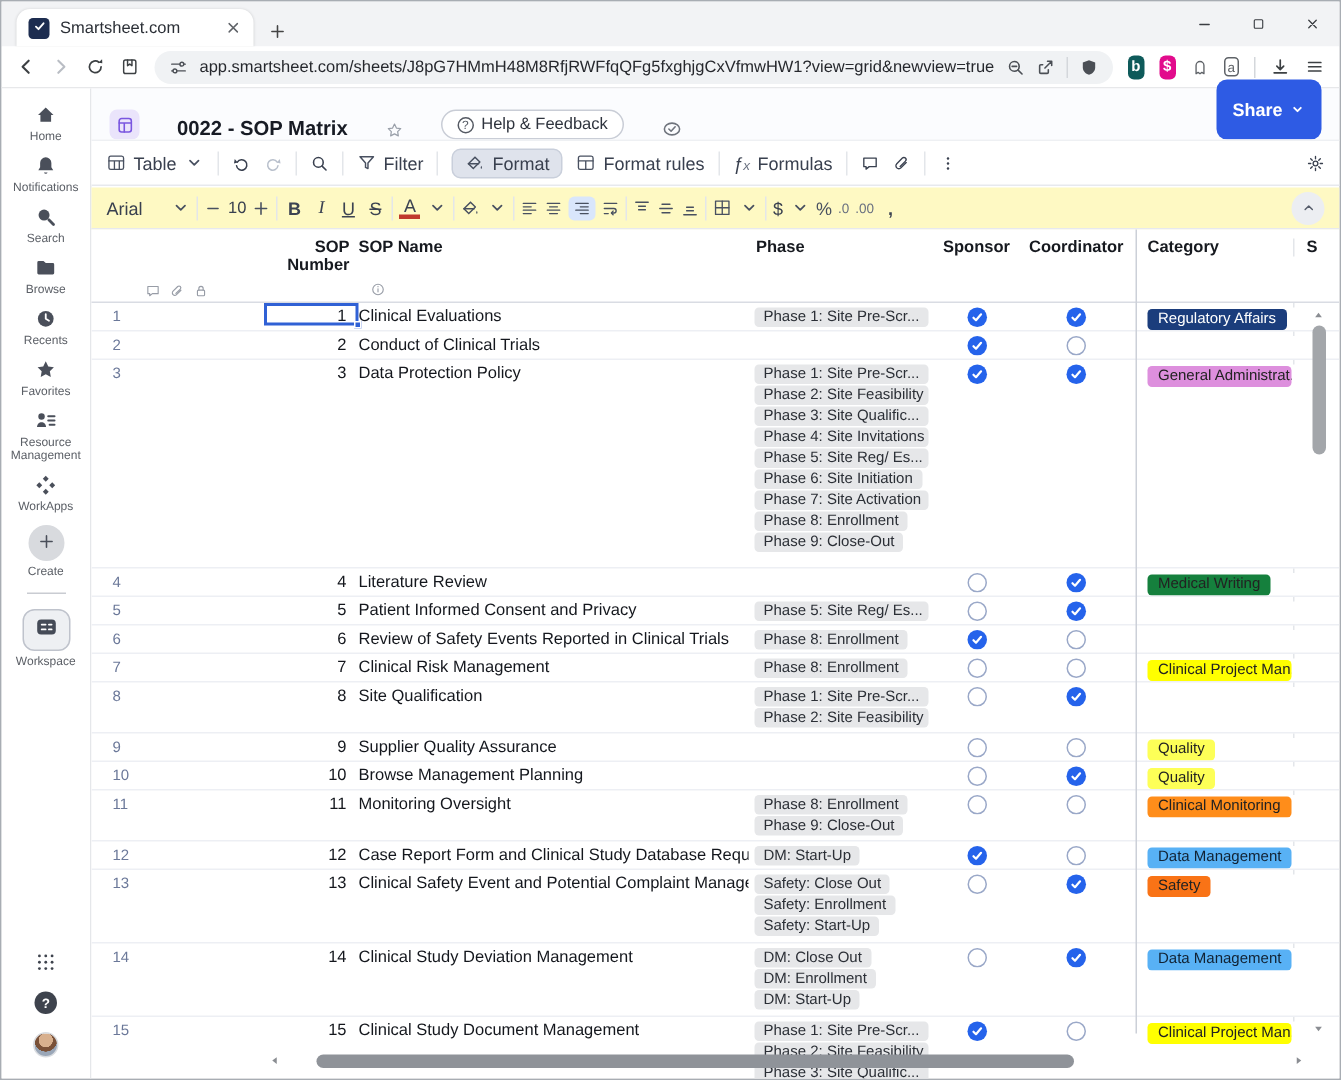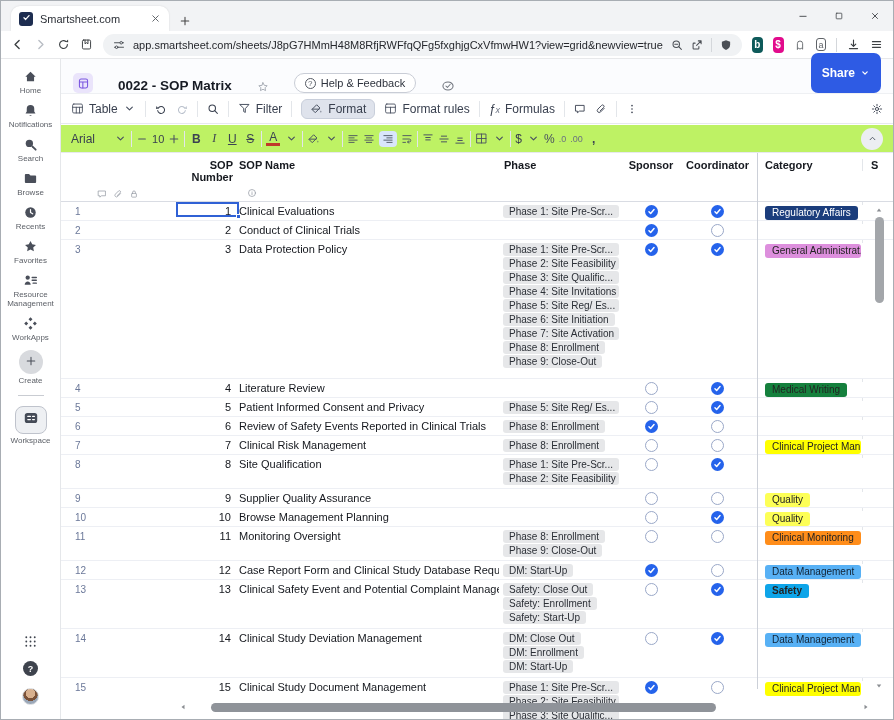--- a/index.html
+++ b/index.html
@@ -58,21 +58,21 @@
 
   
   .toolbar1 { position:absolute; top:34px; left:0; right:0; height:31px; background:#fff; border-top:1px solid #eef0f3; border-bottom:1px solid #e7e9ee; display:flex; align-items:center; padding:0 10px; gap:9px; font-size:12px; color:#39404f; }
   .tb-item { display:flex; align-items:center; gap:5px; }
   .tb-item .ic { font-size:13px; color:#485060; display:flex; }
   .tb-sep { width:1px; height:16px; background:#e3e6ea; }
   .tb-active { background:#dfe3ec; border:1px solid #c9cfdb; border-radius:6px; padding:2px 8px; }
   .tb-right { margin-left:auto; }
   .fx { font-style:italic; font-size:12px; }
 
-  .formatbar { position:absolute; top:66px; left:0; right:0; height:28px; background:#bef264; border-bottom:1px solid #e7e9ee; display:flex; align-items:center; padding:0 10px; gap:4px; font-size:12px; color:#39404f; }
+  .formatbar { position:absolute; top:66px; left:0; right:0; height:28px; background:#fef9c3; border-bottom:1px solid #e7e9ee; display:flex; align-items:center; padding:0 10px; gap:4px; font-size:12px; color:#39404f; }
   .fb-ic { font-size:12px; color:#485060; display:flex; align-items:center; gap:2px; }
   .fb-letter { font-size:12px; color:#3c4352; width:14px; text-align:center; }
   .fb-bold { font-weight:bold; } .fb-italic { font-style:italic; font-family:"Liberation Serif",serif; } .fb-under { text-decoration:underline; } .fb-strike { text-decoration:line-through; }
   .fb-color-a { border-bottom:3px solid #c0392b; line-height:11px; }
   .fb-active { background:#d9e6fb; border-radius:4px; padding:2px 3px; }
   .fb-collapse { margin-left:auto; width:22px; height:22px; border-radius:50%; background:#eceef2; color:#565d6b; display:flex; align-items:center; justify-content:center; font-size:11px; }
   .fb-sm { font-size:9px; color:#6a7180; }
 
   
   .grid-header { position:absolute; top:94px; left:0; right:0; height:49px; background:#fff; border-bottom:1px solid #d9dce3; font-size:11px; }
@@ -928,21 +928,21 @@
               <span class="cb off"></span>
             </div>
             <div class="cell c-coord cb-cell">
               <span class="cb on">
                 <svg width="1em" height="1em" viewBox="0 0 16 16" fill="none" stroke="currentColor" stroke-width="1.4" stroke-linecap="round" stroke-linejoin="round">
                   <path d="M3.5 8.5l3 3 6-7" stroke-width="2.6"></path>
                 </svg>
               </span>
             </div>
             <div class="cell c-cat">
-              <span class="cat-chip" style="background: #0ea5e9; color: rgb(34, 34, 34); font-weight: bold;">Safety</span>
+              <span class="cat-chip" style="background: #f97316; color: rgb(34, 34, 34);">Safety</span>
             </div>
             <div class="cell c-s"></div>
           </div>
           <div class="g-row" style="min-height: 49px;">
             <div class="cell c-num">14</div>
             <div class="cell c-ic"></div>
             <div class="cell c-sop">14</div>
             <div class="cell c-name">Clinical Study Deviation Management</div>
             <div class="cell c-phase">
               <span class="chip">DM: Close Out</span>

